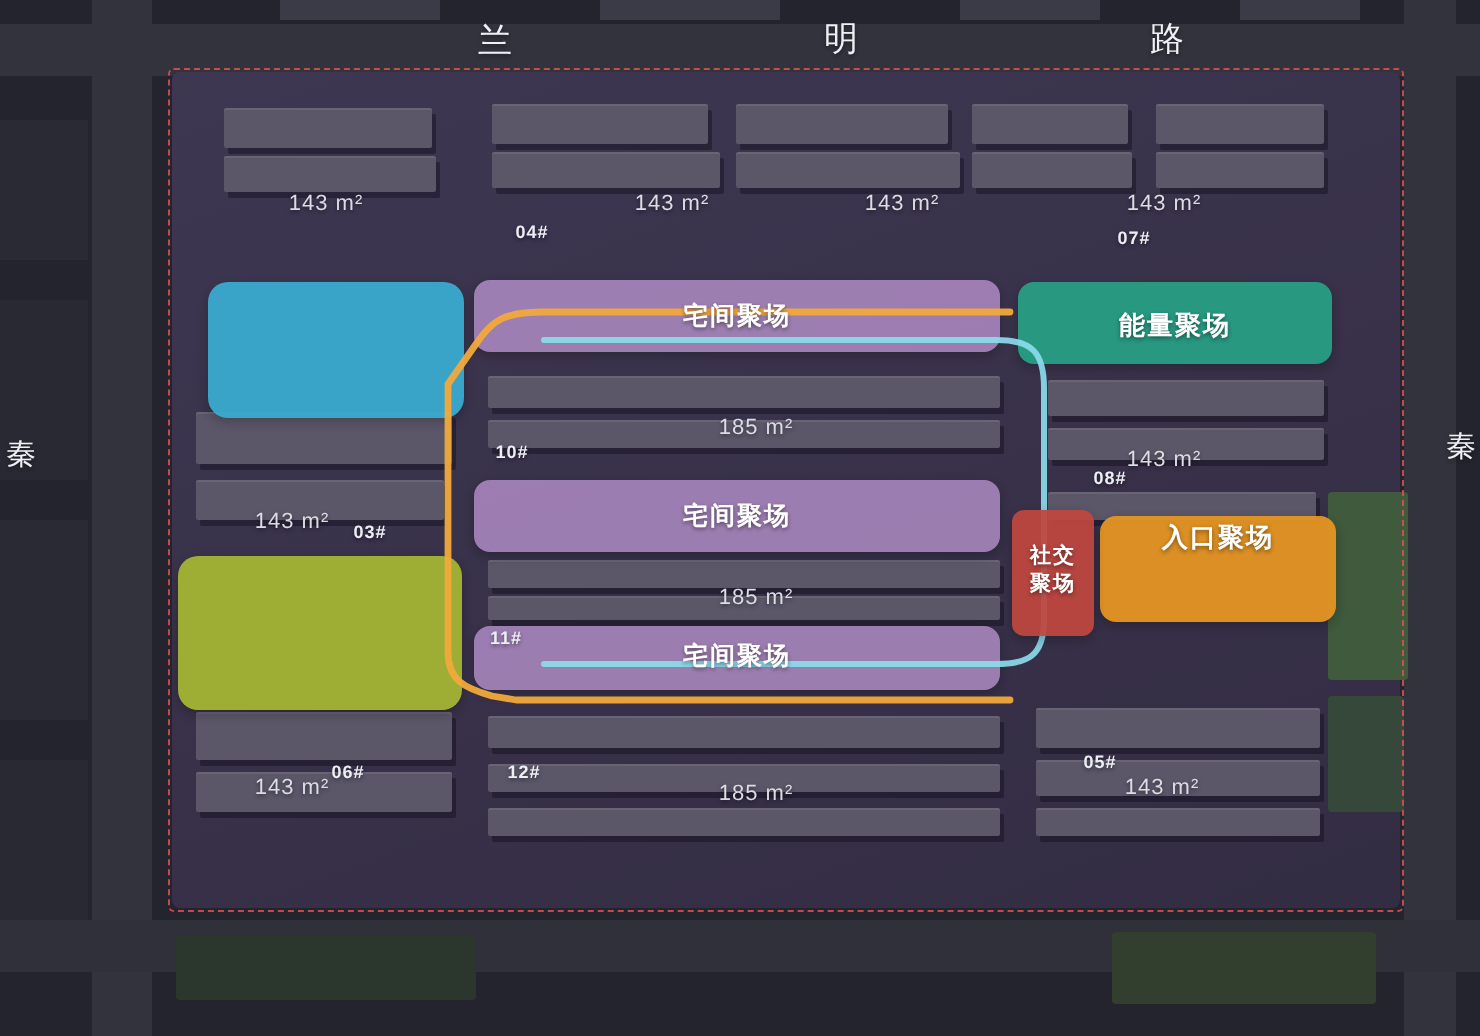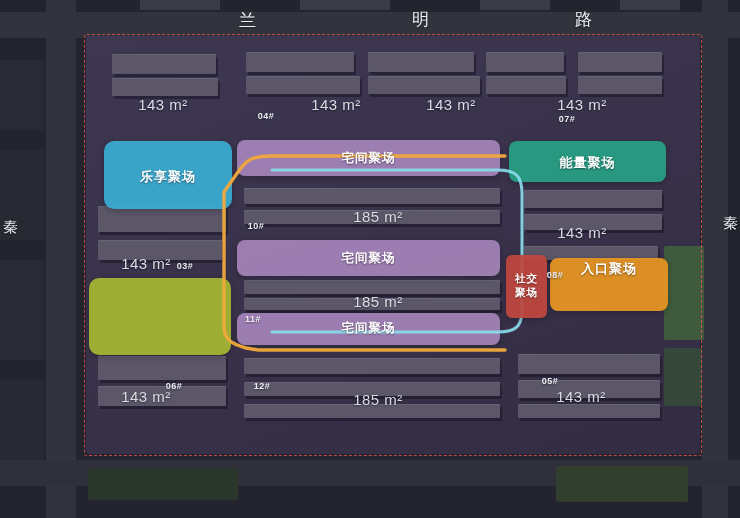--- a/index.html
+++ b/index.html
@@ -31,21 +31,21 @@
   
   .zone{position:absolute;opacity:.93;box-shadow:0 2px 6px rgba(0,0,0,.25);}
   .r10{border-radius:10px;}.r8{border-radius:8px;}.r6{border-radius:6px;}
   
   .lbl{position:absolute;color:#fff;text-align:center;pointer-events:none;
        text-shadow:0 1px 2px rgba(0,0,0,.45);}
   .zone-lbl{font-size:12.5px;font-weight:700;letter-spacing:1px;}
   .zone-lbl.big{font-size:13px;}
   .zone-lbl.small{font-size:10.5px;line-height:1.35;letter-spacing:1px;}
   .bld-lbl{font-size:9px;font-weight:600;color:#eceef4;letter-spacing:.5px;}
-  .area-lbl{font-size:15px;color:#dcdce4;letter-spacing:.5px;}
+  .area-lbl{font-size:11px;color:#dcdce4;letter-spacing:.5px;}
   .road-lbl{font-size:17px;font-weight:500;color:#eef0f5;letter-spacing:1px;}
   .road-lbl.side{font-size:15px;}
   svg.routes{position:absolute;left:0;top:0;pointer-events:none;}
 </style>
 </head>
 <body>
 
 <div id="stage">
 
   <div class="struct" style="left:140px;top:0;width:80px;height:10px;"></div>
@@ -117,32 +117,31 @@
   </svg>
 
   <div class="zone r6" style="left: 506px; top: 255px; width: 41px; height: 63px; background: rgb(192, 71, 63);"></div>
 
   <div class="lbl road-lbl" style="left:238px;top:9px;width:20px;">兰</div>
   <div class="lbl road-lbl" style="left:411px;top:8px;width:20px;">明</div>
   <div class="lbl road-lbl" style="left:574px;top:8px;width:20px;">路</div>
   <div class="lbl road-lbl side" style="left:2px;top:218px;width:18px;">秦</div>
   <div class="lbl road-lbl side" style="left:722px;top:214px;width:18px;">秦</div>
 
-  <div class="lbl zone-lbl big" style="left:104px;top:168px;width:128px;">乐享聚场</div>
   <div class="lbl zone-lbl" style="left:237px;top:150px;width:263px;">宅间聚场</div>
   <div class="lbl zone-lbl big" style="left:509px;top:154px;width:157px;">能量聚场</div>
   <div class="lbl zone-lbl" style="left:237px;top:250px;width:263px;">宅间聚场</div>
   <div class="lbl zone-lbl small" style="left:513px;top:271px;width:27px;">社交聚场</div>
   <div class="lbl zone-lbl big" style="left:550px;top:260px;width:118px;">入口聚场</div>
   <div class="lbl zone-lbl" style="left:237px;top:320px;width:263px;">宅间聚场</div>
 
   <div class="lbl bld-lbl" style="left:252px;top:111px;width:28px;">04#</div>
   <div class="lbl bld-lbl" style="left:553px;top:114px;width:28px;">07#</div>
   <div class="lbl bld-lbl" style="left:242px;top:221px;width:28px;">10#</div>
-  <div class="lbl bld-lbl" style="left:541px;top:234px;width:28px;margin-top:36px;">08#</div>
+  <div class="lbl bld-lbl" style="left:541px;top:234px;width:28px;">08#</div>
   <div class="lbl bld-lbl" style="left:171px;top:261px;width:28px;">03#</div>
   <div class="lbl bld-lbl" style="left:239px;top:314px;width:28px;">11#</div>
   <div class="lbl bld-lbl" style="left:160px;top:381px;width:28px;">06#</div>
   <div class="lbl bld-lbl" style="left:248px;top:381px;width:28px;">12#</div>
   <div class="lbl bld-lbl" style="left:536px;top:376px;width:28px;">05#</div>
 
   <div class="lbl area-lbl" style="left:133px;top:96px;width:60px;">143 m²</div>
   <div class="lbl area-lbl" style="left:306px;top:96px;width:60px;">143 m²</div>
   <div class="lbl area-lbl" style="left:421px;top:96px;width:60px;">143 m²</div>
   <div class="lbl area-lbl" style="left:552px;top:96px;width:60px;">143 m²</div>

